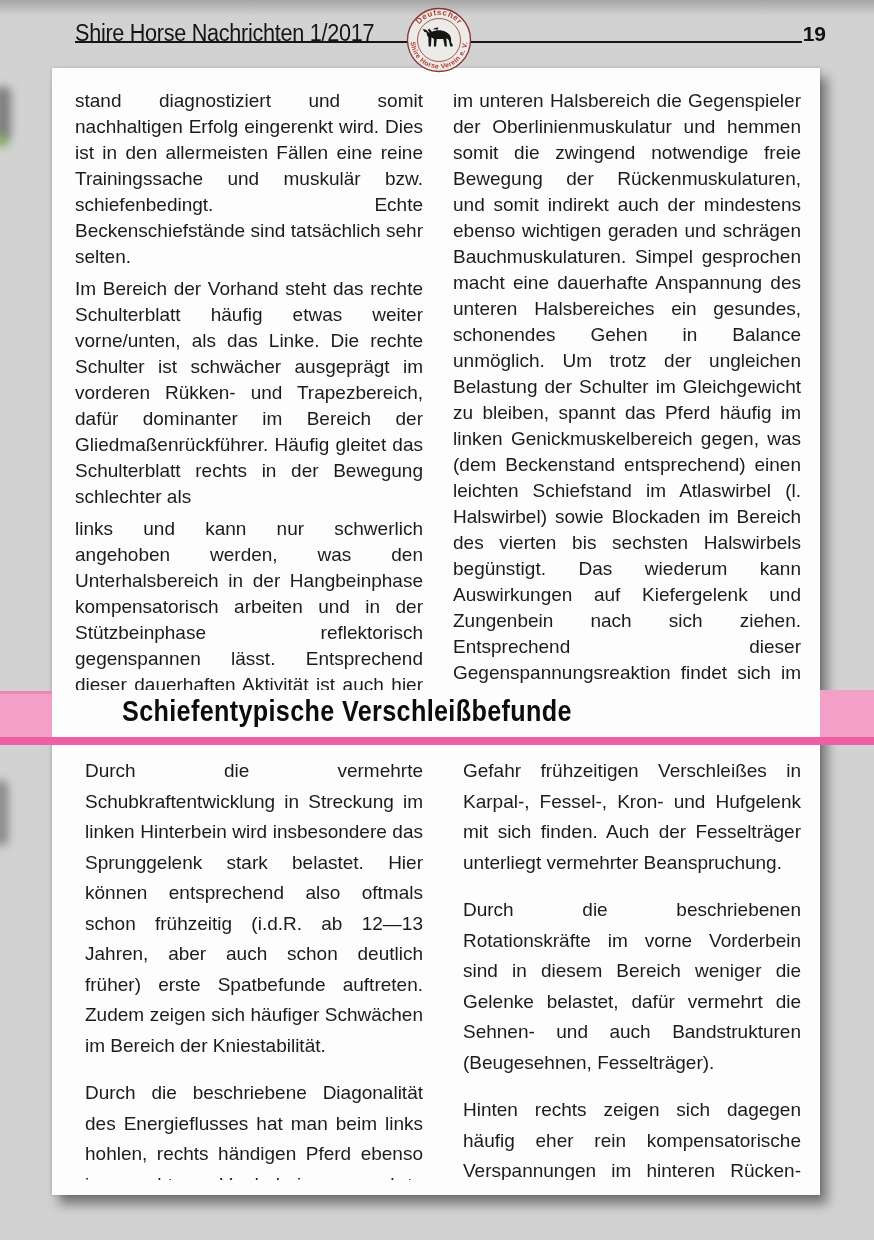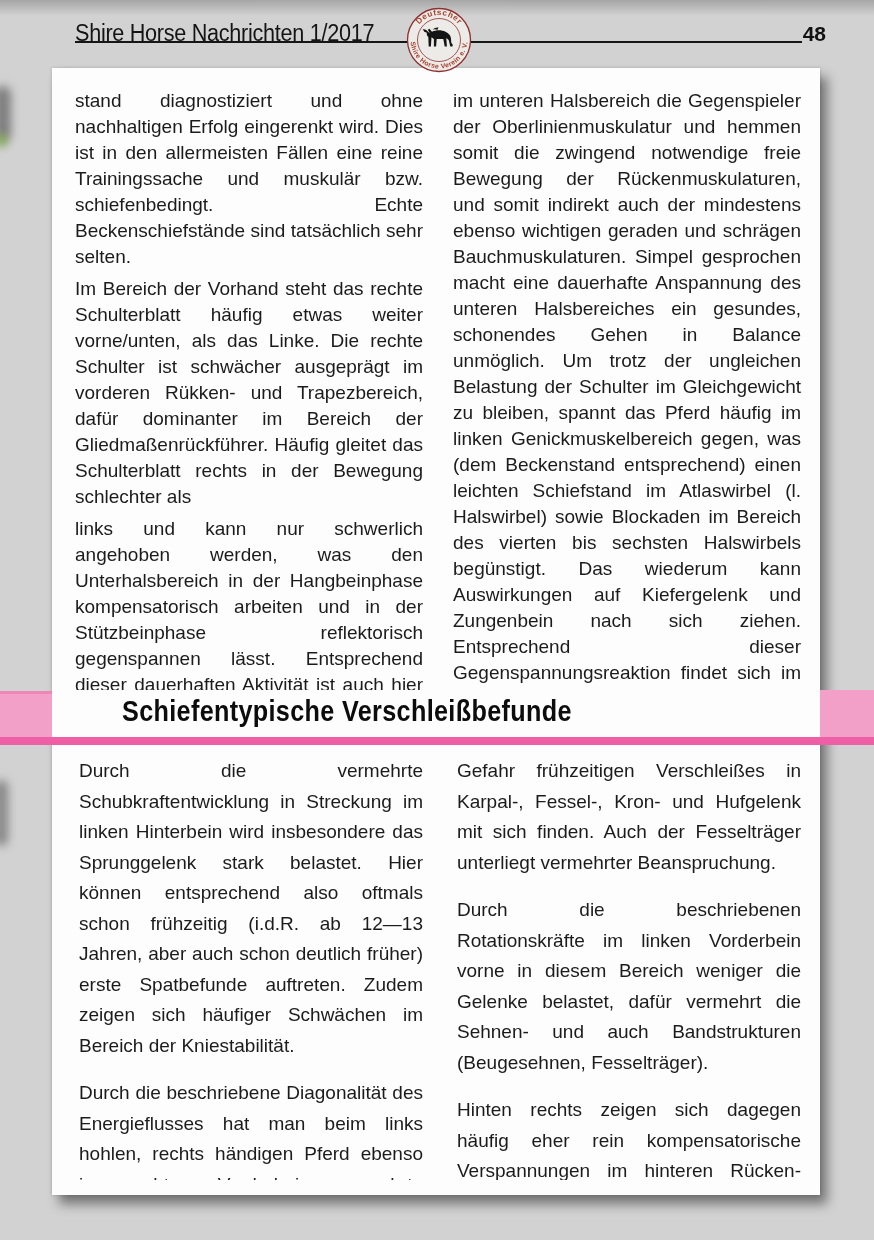--- a/index.html
+++ b/index.html
@@ -47,21 +47,21 @@
 
   
   .cols{
     position:absolute;left:75px;width:726px;display:flex;gap:30px;
     color:#1b1b1b;overflow:hidden;
   }
   .col{width:348px;text-align:justify;}
   .cols.upper{top:88px;height:602px;font-size:19px;line-height:26px;}
   .cols.upper p{margin:0 0 6px 0;}
   .cols.lower{top:756px;height:424px;font-size:19px;line-height:30.5px;}
-  .cols.lower p{margin:0 0 17px 4px;}
+  .cols.lower p{margin:0 0 17px 10px;}
 
   
   .pink-left{
     position:absolute;left:0;top:691px;width:52px;height:46px;
     border-top:3px solid #ee86b8;
   }
   .pink-right{
     position:absolute;left:820px;top:690px;width:54px;height:47px;
   }
   .pink-bar{
@@ -79,21 +79,21 @@
 <div class="canvas">
 
   <div class="top-shade"></div>
   <div class="smudge smudge-1"></div>
   <div class="smudge smudge-1g"></div>
   <div class="smudge smudge-2"></div>
 
   <div class="sheet"></div>
 
   <span class="journal-title">Shire Horse Nachrichten 1/2017</span>
-  <span class="page-number">48</span>
+  <span class="page-number">19</span>
   <div class="header-rule"></div>
 
   <div class="club-logo">
     <svg width="80" height="80" viewBox="0 0 80 80">
       <circle cx="40" cy="40" r="31.5" fill="#edebe7" stroke="#8e3030" stroke-width="1.3"></circle>
       <circle cx="40" cy="40" r="21.5" fill="none" stroke="#8e3030" stroke-width="0.8"></circle>
       <path id="arcTop" d="M 15,40 A 25,25 0 0 1 65,40" fill="none"></path>
       <path id="arcBot" d="M 11.5,40 A 28.5,28.5 0 0 0 68.5,40" fill="none"></path>
       <text font-size="8.2" font-weight="bold" fill="#a8402f" letter-spacing="0.6">
         <textPath href="#arcTop" startOffset="50%" text-anchor="middle">Deutscher</textPath>
@@ -104,39 +104,39 @@
       <g>
         <path fill="#141414" d="M31 33.5 l-2.2 -3.8 1.6 -1 2.6 3
           c4 -2 9.5 -2 13.5 0 c3.2 1.6 5 3.4 5.4 6.4 l0.4 4.6 1.6 2.2 -0.6 1.6 -2 0 -1.6 -6.4 -2.4 -2 0.6 8.4 -2.2 0 -1.4 -7.6 -6.6 0 -0.6 7.6 -2.2 0 0 -7.6 -2.4 -1.6 -0.6 9.2 -2.2 0 -0.4 -9.6 c-1.4 -1.4 -1.9 -2.8 -1.4 -4.2 l-2.6 -1 -1.6 -2.6 3.2 0.6 z"></path>
         <path fill="#141414" d="M33.5 29.5 q3 -2.5 6 -2 l-1 2.2 q-2.6 -0.8 -5 -0.2 z"></path>
       </g>
     </svg>
   </div>
 
   <div class="cols upper">
     <div class="col">
-      <p>stand diagnostiziert und ohne nachhaltigen Erfolg eingerenkt wird. Dies ist in den allermeisten Fällen eine reine Trainingssache und muskulär bzw. schiefenbedingt. Echte Beckenschiefstände sind tatsächlich sehr selten.</p>
+      <p>stand diagnostiziert und somit nachhaltigen Erfolg eingerenkt wird. Dies ist in den allermeisten Fällen eine reine Trainingssache und muskulär bzw. schiefenbedingt. Echte Beckenschiefstände sind tatsächlich sehr selten.</p>
       <p>Im Bereich der Vorhand steht das rechte Schulterblatt häufig etwas weiter vorne/unten, als das Linke. Die rechte Schulter ist schwächer ausgeprägt im vorderen Rükken- und Trapezbereich, dafür dominanter im Bereich der Gliedmaßenrückführer. Häufig gleitet das Schulterblatt rechts in der Bewegung schlechter als</p>
       <p>links und kann nur schwerlich angehoben werden, was den Unterhalsbereich in der Hangbeinphase kompensatorisch arbeiten und in der Stützbeinphase reflektorisch gegenspannen lässt. Entsprechend dieser dauerhaften Aktivität ist auch hier häufig eine Druckschmerzhaftigkeit zu finden. Zudem sind die Muskelstrukturen</p>
     </div>
     <div class="col">
       <p>im unteren Halsbereich die Gegenspieler der Oberlinienmuskulatur und hemmen somit die zwingend notwendige freie Bewegung der Rückenmuskulaturen, und somit indirekt auch der mindestens ebenso wichtigen geraden und schrägen Bauchmuskulaturen. Simpel gesprochen macht eine dauerhafte Anspannung des unteren Halsbereiches ein gesundes, schonendes Gehen in Balance unmöglich. Um trotz der ungleichen Belastung der Schulter im Gleichgewicht zu bleiben, spannt das Pferd häufig im linken Genickmuskelbereich gegen, was (dem Beckenstand entsprechend) einen leichten Schiefstand im Atlaswirbel (l. Halswirbel) sowie Blockaden im Bereich des vierten bis sechsten Halswirbels begünstigt. Das wiederum kann Auswirkungen auf Kiefergelenk und Zungenbein nach sich ziehen. Entsprechend dieser Gegenspannungsreaktion findet sich im linken Genickbereich ebenfalls häufig eine schmerzhafte Reaktion.</p>
     </div>
   </div>
 
   <div class="pink-left" style="background: rgb(242, 160, 200);"></div>
   <div class="pink-right" style="background: rgb(242, 160, 200);"></div>
   <div class="pink-bar" style="background: rgb(238, 95, 165);"></div>
   <h1 class="section-heading">Schiefentypische Verschleißbefunde</h1>
 
   <div class="cols lower">
     <div class="col">
       <p>Durch die vermehrte Schubkraftentwicklung in Streckung im linken Hinterbein wird insbesondere das Sprunggelenk stark belastet. Hier können entsprechend also oftmals schon frühzeitig (i.d.R. ab 12—13 Jahren, aber auch schon deutlich früher) erste Spatbefunde auftreten. Zudem zeigen sich häufiger Schwächen im Bereich der Kniestabilität.</p>
       <p>Durch die beschriebene Diagonalität des Energieflusses hat man beim links hohlen, rechts händigen Pferd ebenso im rechten Vorderbein vermehrte Stützlast, was die</p>
     </div>
     <div class="col">
       <p>Gefahr frühzeitigen Verschleißes in Karpal-, Fessel-, Kron- und Hufgelenk mit sich finden. Auch der Fesselträger unterliegt vermehrter Beanspruchung.</p>
-      <p>Durch die beschriebenen Rotationskräfte im linken Vorderbein vorne in diesem Bereich weniger die Gelenke belastet, dafür vermehrt die Sehnen- und auch Bandstrukturen (Beugesehnen, Fesselträger).</p>
+      <p>Durch die beschriebenen Rotationskräfte im vorne Vorderbein sind in diesem Bereich weniger die Gelenke belastet, dafür vermehrt die Sehnen- und auch Bandstrukturen (Beugesehnen, Fesselträger).</p>
       <p>Hinten rechts zeigen sich dagegen häufig eher rein kompensatorische Verspannungen im hinteren Rücken- und Kruppenbereich, Unbeweglichkeiten im Becken, und</p>
     </div>
   </div>
 
 </div>
 
 </body></html>

